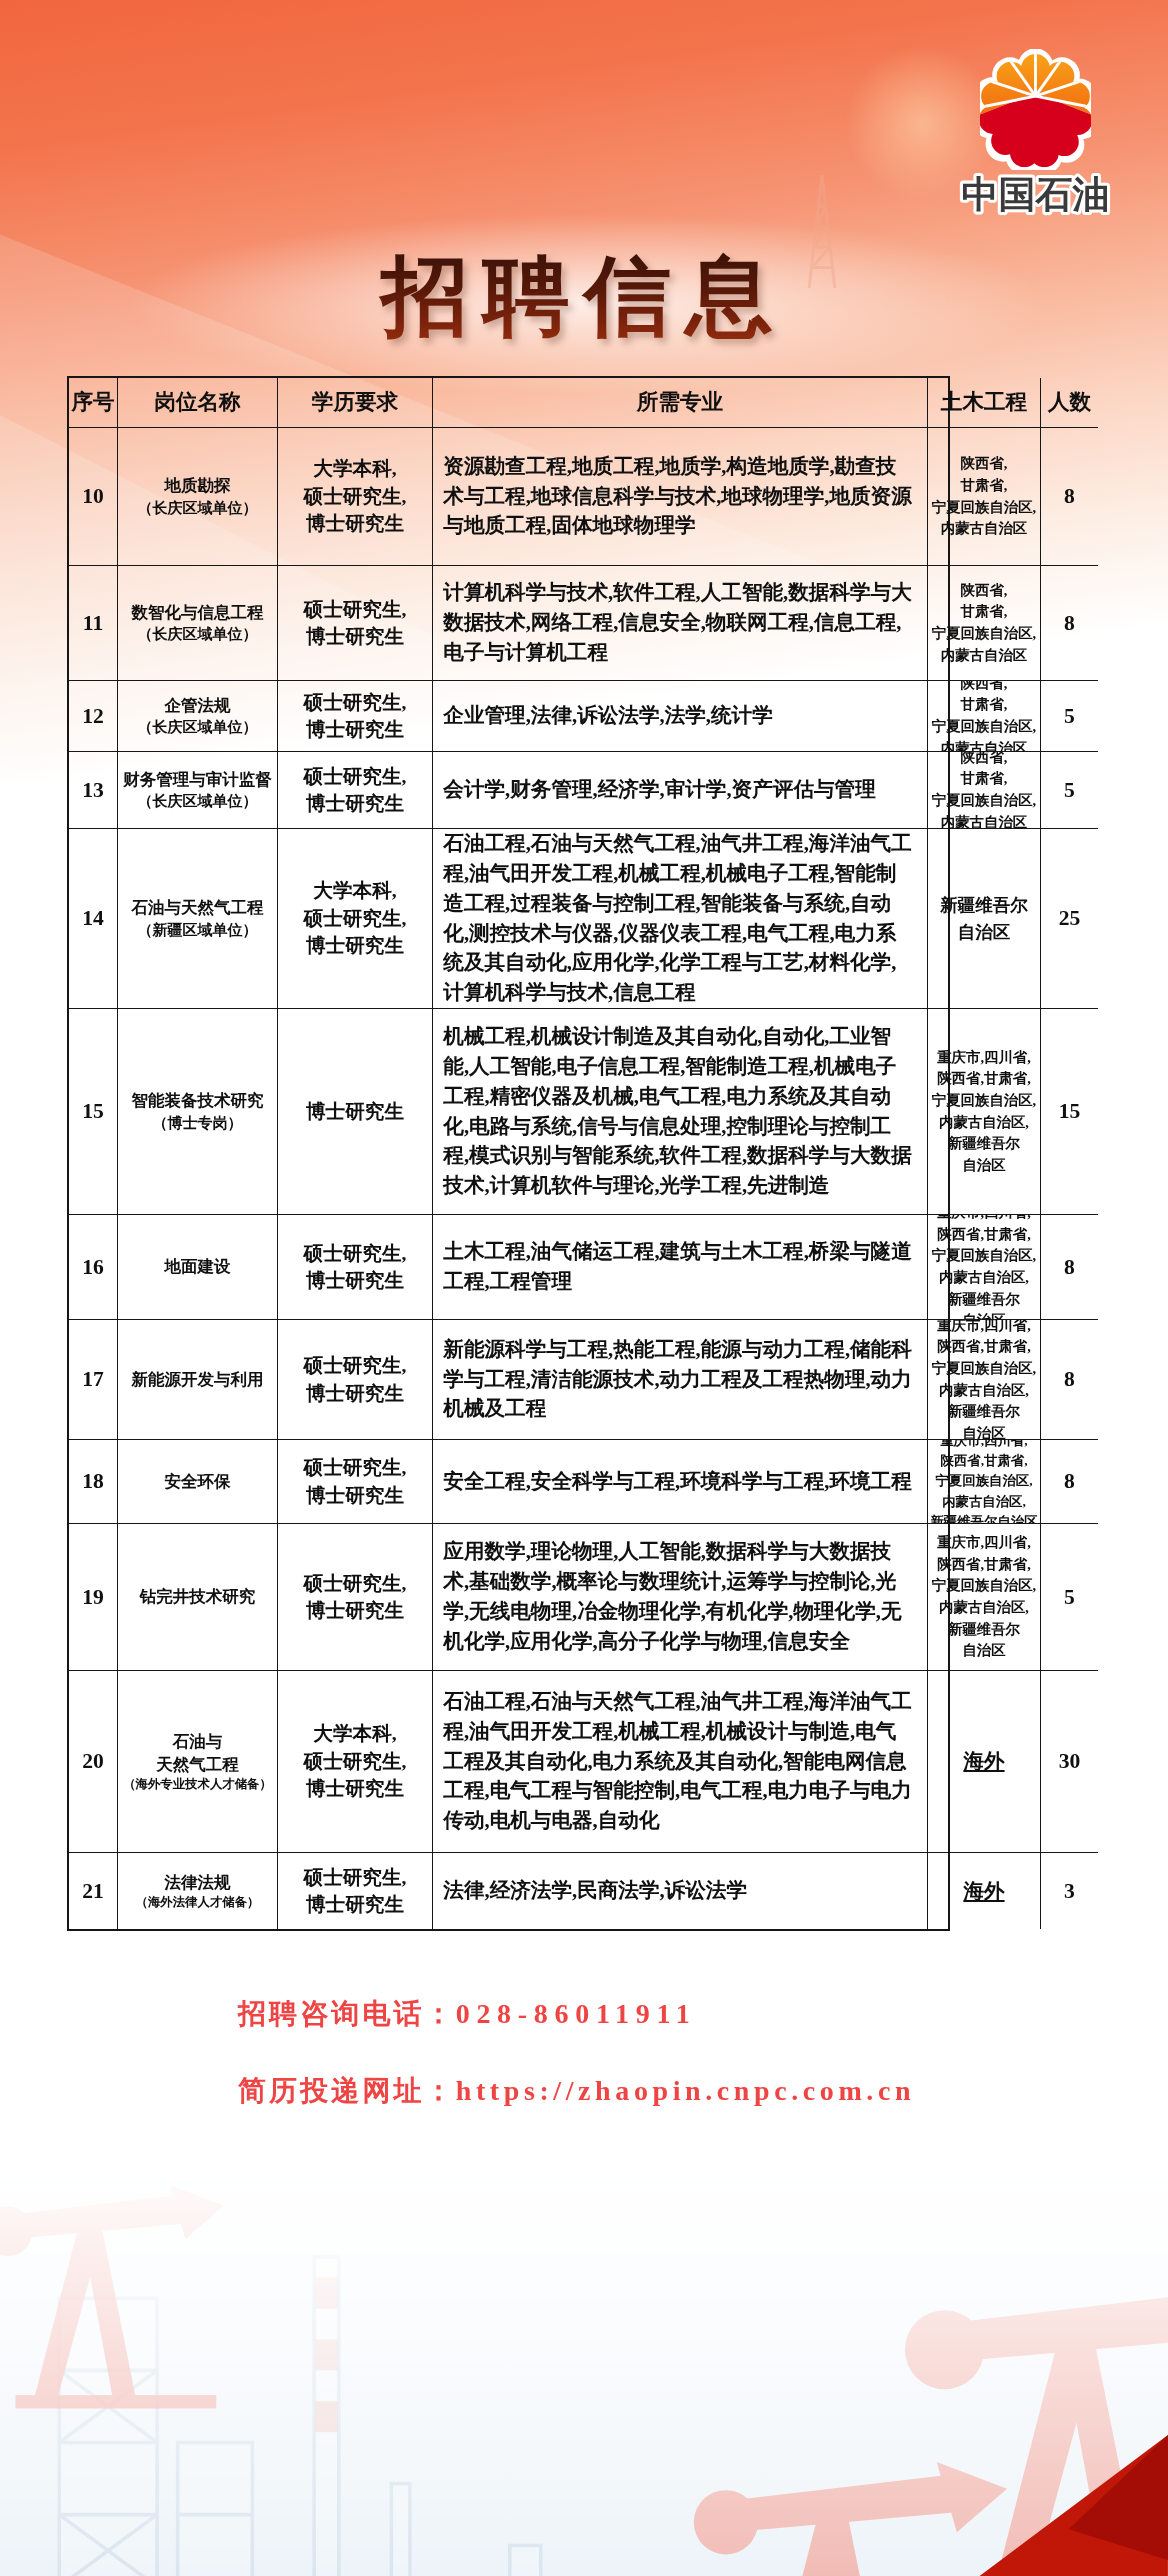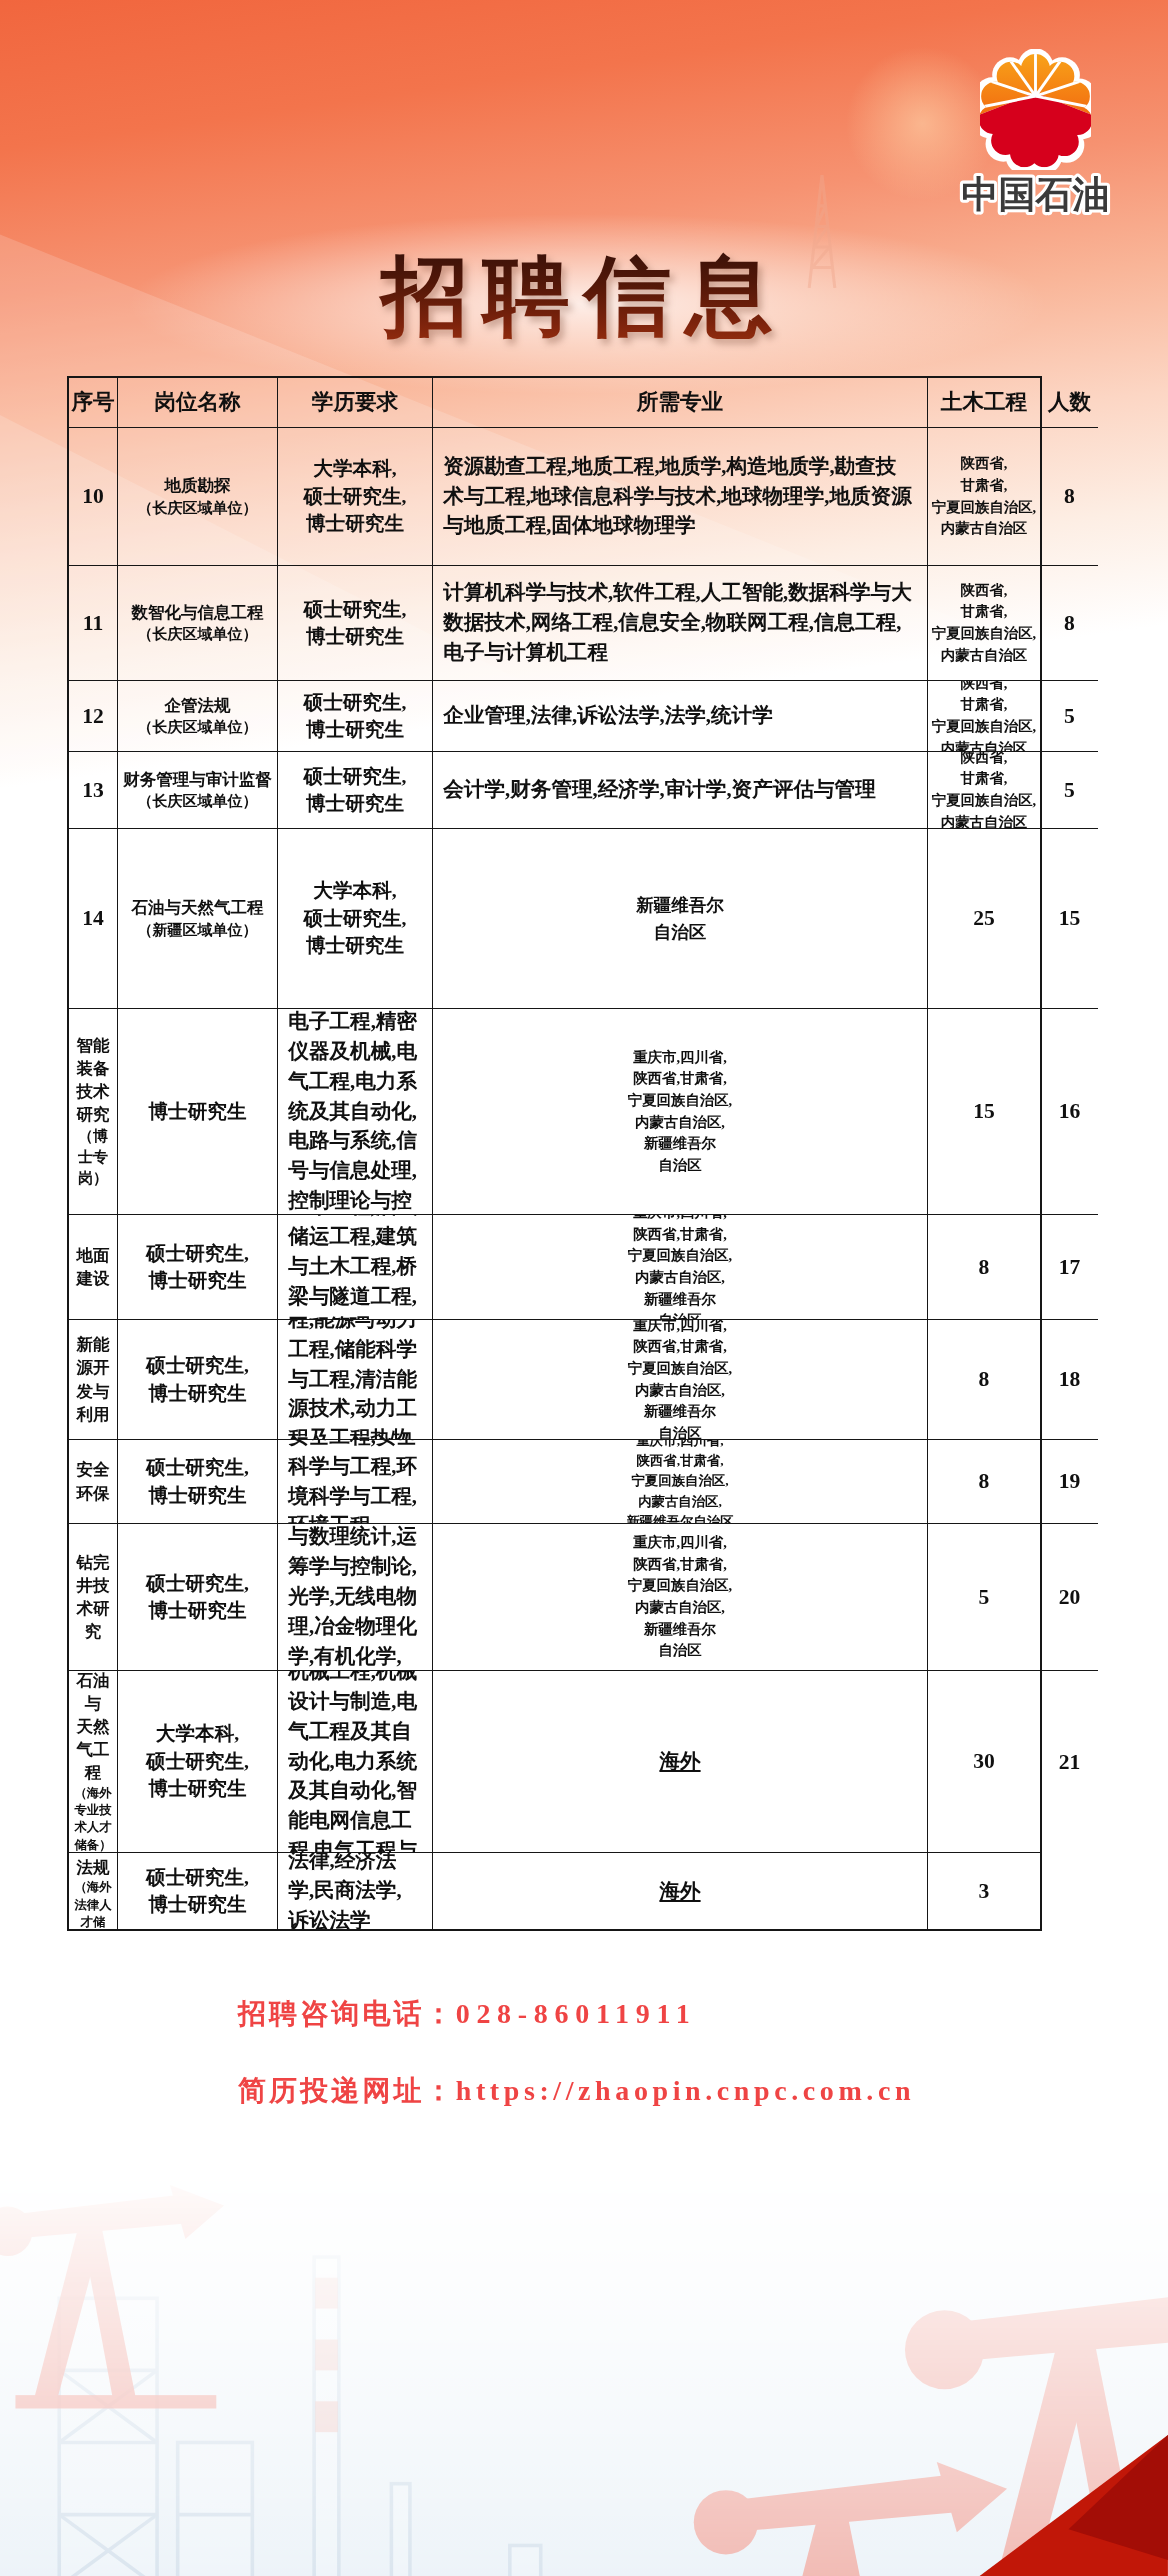--- a/index.html
+++ b/index.html
@@ -26,21 +26,21 @@
 
   
   .title{position:absolute;left:0;top:238px;width:1168px;text-align:center;
     font-family:"Liberation Sans","DejaVu Sans",sans-serif;font-weight:900;
     font-size:87px;letter-spacing:14.4px;padding-left:0;box-sizing:border-box;
     background:linear-gradient(180deg,#32100a 0%,#521708 38%,#7c230c 72%,#a2320f 100%);
     -webkit-background-clip:text;background-clip:text;color:transparent;
     filter:drop-shadow(4.6px 5.7px 3.6px rgba(130,80,60,0.4));}
 
   
-  .tbl{position:absolute;left:67px;top:376px;width:975px;box-sizing:border-box;
+  .tbl{position:absolute;left:67px;top:376px;width:883px;box-sizing:border-box;
     border:2.6px solid #161616;display:grid;
     grid-template-columns:49px 160px 155px 495px 113px 57px;
     grid-template-rows:50px 138px 115px 71px 77px 180px 206px 105px 120px 84px 147px 182px 76px;}
   .cell{border-right:1.5px solid #161616;border-bottom:1.5px solid #161616;
     display:flex;flex-direction:column;align-items:center;justify-content:center;
     font-weight:bold;text-align:center;overflow:hidden;box-sizing:border-box;line-height:1.4;}
   .cell:nth-child(6n){border-right:none;}
   .cell:nth-last-child(-n+6){border-bottom:none;}
   .hd{font-size:21.6px;}
   .pre{white-space:pre-line;}
@@ -210,20 +210,21 @@
 内蒙古自治区</div>
       <div class="cell c-cnt">5</div>
       <div class="cell c-no">14</div>
       <div class="cell c-pos">
       <span class="pos-name pre">石油与天然气工程</span>
       <span class="pos-sub">（新疆区域单位）</span>
     </div>
       <div class="cell c-edu pre">大学本科,
 硕士研究生,
 博士研究生</div>
+      <div class="cell c-maj">石油工程,石油与天然气工程,油气井工程,海洋油气工程,油气田开发工程,机械工程,机械电子工程,智能制造工程,过程装备与控制工程,智能装备与系统,自动化,测控技术与仪器,仪器仪表工程,电气工程,电力系统及其自动化,应用化学,化学工程与工艺,材料化学,计算机科学与技术,信息工程</div>
       <div class="cell c-loc pre loc-lg">新疆维吾尔
 自治区</div>
       <div class="cell c-cnt">25</div>
       <div class="cell c-no">15</div>
       <div class="cell c-pos">
       <span class="pos-name pre">智能装备技术研究</span>
       <span class="pos-sub">（博士专岗）</span>
     </div>
       <div class="cell c-edu pre">博士研究生</div>
       <div class="cell c-maj">机械工程,机械设计制造及其自动化,自动化,工业智能,人工智能,电子信息工程,智能制造工程,机械电子工程,精密仪器及机械,电气工程,电力系统及其自动化,电路与系统,信号与信息处理,控制理论与控制工程,模式识别与智能系统,软件工程,数据科学与大数据技术,计算机软件与理论,光学工程,先进制造</div>

